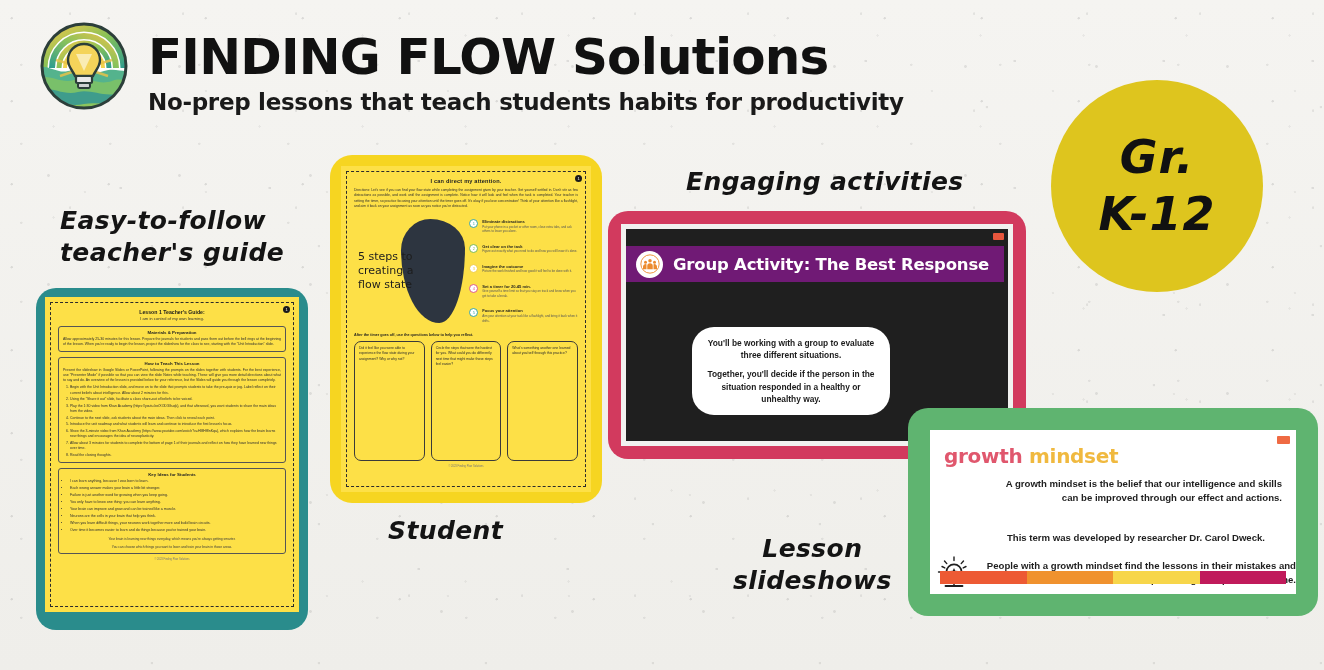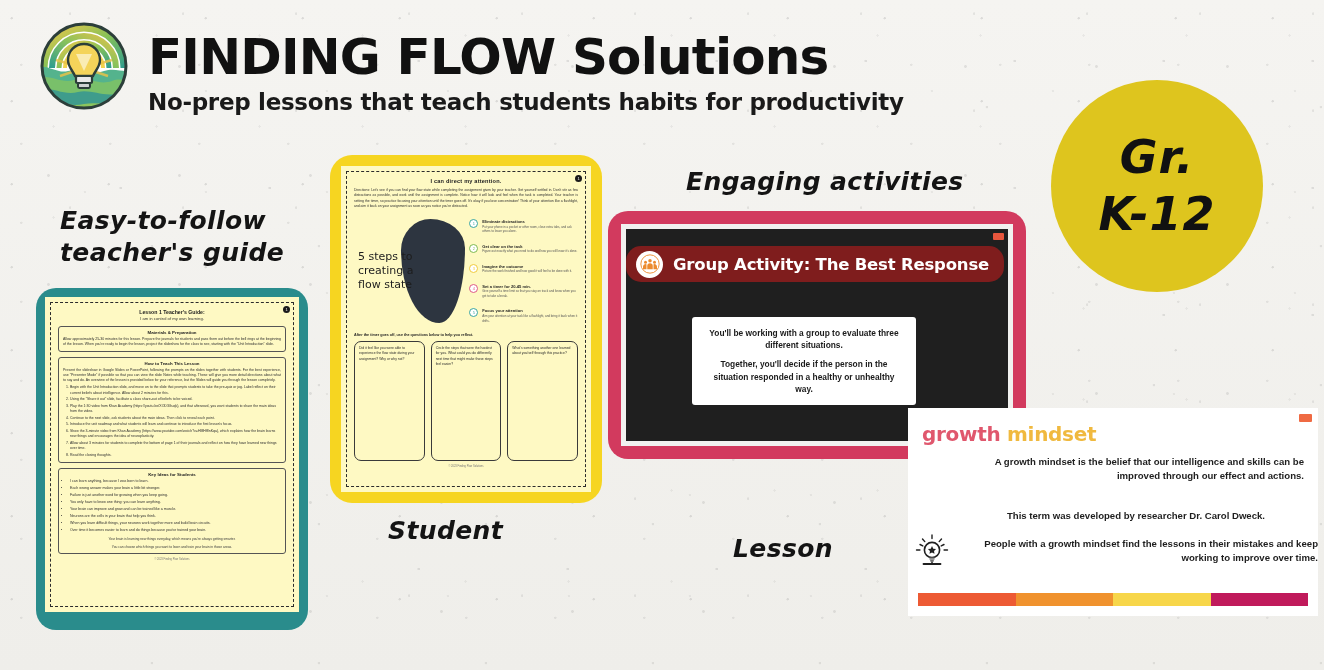--- a/index.html
+++ b/index.html
@@ -73,21 +73,21 @@
 
   
   .card { position: absolute; border-radius: 22px; padding: 10px; }
 
   
   #card-teacher-guide {
     left: 36px; top: 288px; width: 272px; height: 342px;
     background: #2a8c8c; border-radius: 20px; padding: 9px 9px 18px 9px;
   }
   .doc-page {
-    width: 100%; height: 100%; background: #fef9c3;
+    width: 100%; height: 100%; background: #fde047;
     padding: 5px; position: relative; overflow: hidden;
   }
   .doc-inner {
     border: 1px dashed #2b2b2b; height: 100%; padding: 6px 7px;
     font-family: "Liberation Sans", sans-serif; color: #222; overflow: hidden;
   }
   .doc-title { font-size: 5.2px; font-weight: 700; text-align: center; color: #1a1a1a; }
   .doc-sub { font-size: 4.2px; text-align: center; color: #333; margin-top: 1px; }
   .doc-box { border: .7px solid #555; border-radius: 3px; padding: 3px 4px; margin-top: 5px; }
   .doc-box-h { font-size: 4.4px; font-weight: 700; text-align: center; margin-bottom: 2px; }
@@ -151,35 +151,35 @@
   }
   .slide-banner-icon {
     width: 27px; height: 27px; border-radius: 50%; background: #fff; flex: 0 0 27px;
     display: flex; align-items: center; justify-content: center; margin-right: 10px;
   }
   .slide-banner-title {
     font-family: "DejaVu Sans", sans-serif;
     color: #fff; font-weight: 700; font-size: 16.5px; letter-spacing: -.2px;
   }
   .slide-callout {
-    position: absolute; left: 66px; top: 88px; width: 224px;
-    background: #fff; border-radius: 3px; padding: 10px 12px;
+    position: absolute; left: 66px; top: 98px; width: 198px;
+    background: #fff; border-radius: 22px; padding: 10px 12px;
     text-align: center; color: #1b1b1b; font-size: 8.4px; line-height: 1.45;
     font-family: "Liberation Sans", sans-serif; font-weight:600;
   }
   .slide-callout p + p { margin-top: 7px; }
   .slide-tag {
     position:absolute; right:4px; top:4px; width:11px; height:7px;
     background:#e8563d; border-radius:1px;
   }
 
   
   #card-slideshow-green {
     left: 908px; top: 408px; width: 410px; height: 208px;
-    background: #5fb470; border-radius: 20px; padding: 0;
+    background: #5fb470; border-radius: 20px; padding: 22px;
   }
   .gm-slide { width: 100%; height: 100%; background: #fff; position: relative; overflow: hidden; }
   .gm-title {
     font-family: "DejaVu Sans", sans-serif;
     font-size: 20px; font-weight: 700; padding: 14px 0 0 14px; letter-spacing: -.3px;
   }
   .gm-title .g1 { color: #e0576d; }
   .gm-title .g2 { color: #f0b93f; }
   .gm-body { padding: 9px 14px 0 60px; text-align: right; }
   .gm-p {
@@ -262,20 +262,21 @@
 <div class="hand" id="label-teacher-guide">
   <div>Easy-to-follow</div>
   <div>teacher's guide</div>
 </div>
 <div class="hand" id="label-student-journals">
   <div>Student</div>
 </div>
 <div class="hand" id="label-engaging">Engaging activities</div>
 <div class="hand" id="label-slideshows">
   <div>Lesson</div>
+  <div>slideshows</div>
 </div>
 
 <div class="card" id="card-teacher-guide" style="background: rgb(42, 140, 140);">
   <div class="doc-page">
     <div class="page-num">1</div>
     <div class="doc-inner">
       <div class="doc-title">Lesson 1 Teacher's Guide:</div>
       <div class="doc-sub">I am in control of my own learning.</div>
 
       <div class="doc-box">
@@ -381,21 +382,21 @@
         </div>
       <div class="doc-credit">© 2023 Finding Flow Solutions</div>
     </div>
   </div>
 </div>
 
 <div class="card" id="card-slideshow-red" style="background: rgb(210, 58, 94);">
   <div class="slide-outer">
     <div class="slide-inner">
       <div class="slide-tag"></div>
-      <div class="slide-banner" style="background: #7f1d1d; border-radius: 15px;">
+      <div class="slide-banner" style="background: #701a75;">
         <div class="slide-banner-icon">
           <svg viewBox="0 0 24 24" width="20" height="20">
             <circle cx="12" cy="12" r="11" fill="none" stroke="#ec8b2e" stroke-width="1.1"></circle>
             <circle cx="12" cy="8.2" r="2.1" fill="#ec8b2e"></circle>
             <circle cx="6.6" cy="10" r="1.8" fill="#ec8b2e"></circle>
             <circle cx="17.4" cy="10" r="1.8" fill="#ec8b2e"></circle>
             <path d="M8.7 18.4v-4.1a3.3 3.3 0 0 1 6.6 0v4.1z" fill="#ec8b2e"></path>
             <path d="M3.6 18.4v-3.3a3 3 0 0 1 4.2-2.7v6z" fill="#ec8b2e"></path>
             <path d="M20.4 18.4v-3.3a3 3 0 0 0-4.2-2.7v6z" fill="#ec8b2e"></path>
           </svg>

